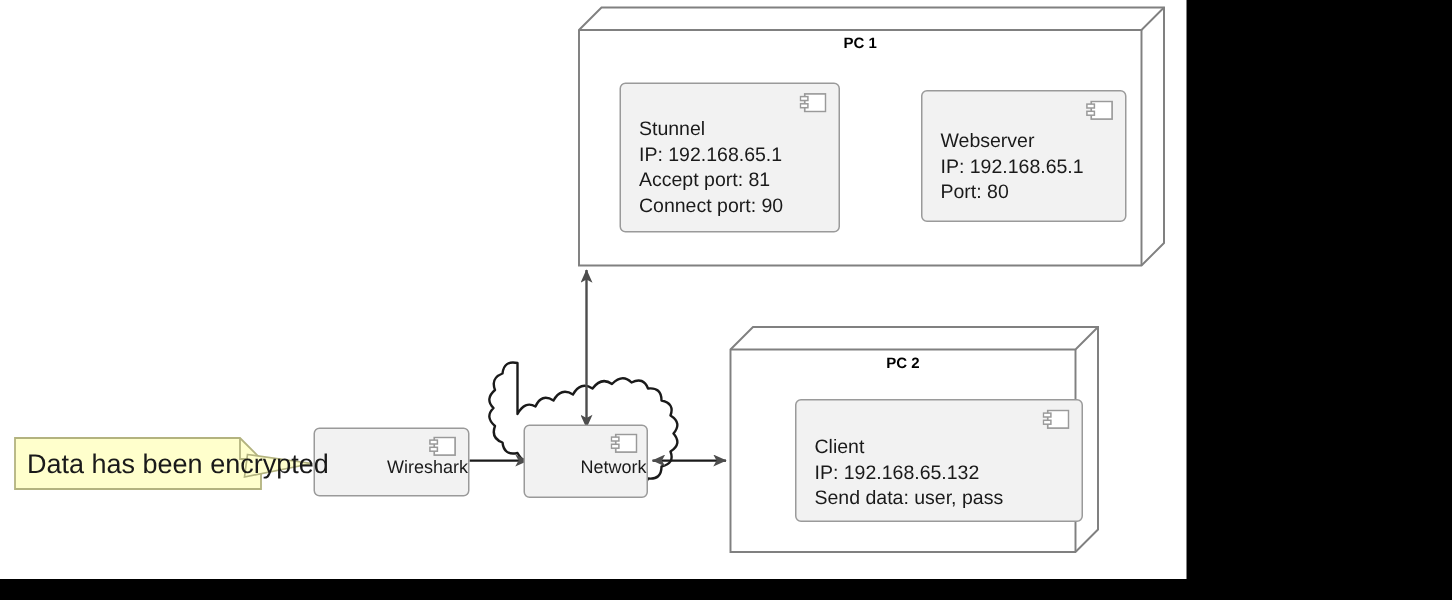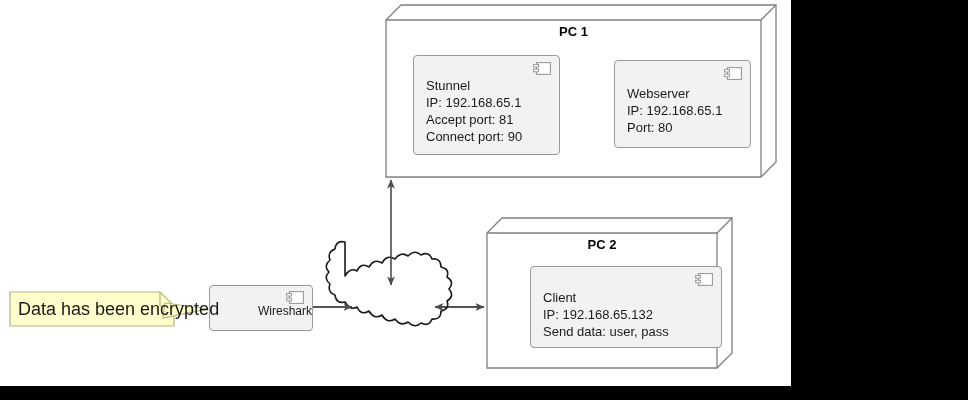--- a/index.html
+++ b/index.html
@@ -57,21 +57,21 @@
     font-size: 12px;
   }
   .comp-icon {
     position: absolute;
     width: 18px;
     height: 13px;
   }
   .pc-label {
     position: absolute;
     font-weight: bold;
-    font-size: 13px;
+    font-size: 10px;
     color: #000000;
     white-space: nowrap;
   }
   .note {
     position: absolute;
     box-sizing: border-box;
     font-size: 18px;
     color: #1a1a1a;
     display: flex;
     align-items: center;
@@ -169,19 +169,27 @@
 
     <div class="node center-label" style="left:209px; top:285px; width:104px; height:46px;">
       <svg class="comp-icon" style="right:8px; top:5px;" viewBox="0 0 18 13">
         <rect x="3.5" y="0.6" width="13.9" height="11.8" fill="#ffffff" stroke="#9a9a9a" stroke-width="1.1"></rect>
         <rect x="0.6" y="2.4" width="5" height="2.6" fill="#ffffff" stroke="#9a9a9a" stroke-width="1"></rect>
         <rect x="0.6" y="7.2" width="5" height="2.6" fill="#ffffff" stroke="#9a9a9a" stroke-width="1"></rect>
       </svg>
       <span style="margin-top:7px;">Wireshark</span>
     </div>
 
+    <div class="node center-label" style="left:349px; top:283px; width:83px; height:49px;">
+      <svg class="comp-icon" style="right:6px; top:5px;" viewBox="0 0 18 13">
+        <rect x="3.5" y="0.6" width="13.9" height="11.8" fill="#ffffff" stroke="#9a9a9a" stroke-width="1.1"></rect>
+        <rect x="0.6" y="2.4" width="5" height="2.6" fill="#ffffff" stroke="#9a9a9a" stroke-width="1"></rect>
+        <rect x="0.6" y="7.2" width="5" height="2.6" fill="#ffffff" stroke="#9a9a9a" stroke-width="1"></rect>
+      </svg>
+      <span style="margin-top:8px;">Network</span>
+    </div>
 
     <div class="note" style="left:10px; top:292px; width:160px; height:34px;">
       <span>Data has been encrypted</span>
     </div>
 
   </div>
 </div>
 
 </body></html>

